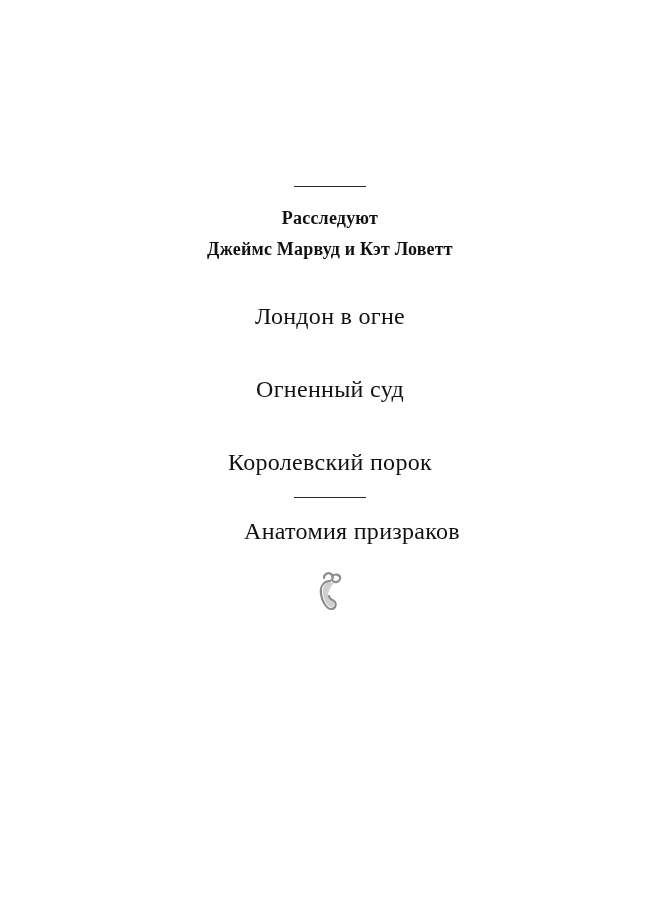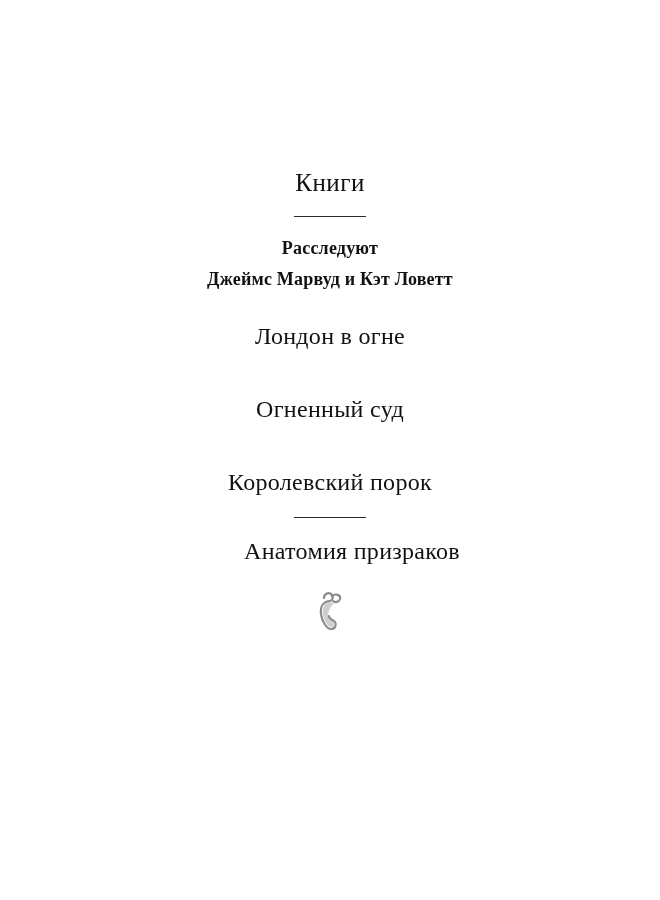--- a/index.html
+++ b/index.html
@@ -51,21 +51,21 @@
     line-height: 31px;
     letter-spacing: 0.2px;
   }
   .title-item {
     font-size: 24px;
     line-height: 30px;
     margin-top: 43px;
     letter-spacing: 0.3px;
   }
   .title-item.first {
-    margin-top: 26px;
+    margin-top: 36px;
   }
   .standalone {
     font-size: 24px;
     line-height: 30px;
     letter-spacing: 0.3px;
     margin-left: 44px;
   }
   .ornament {
     margin-top: 22px;
     height: 48px;
@@ -76,21 +76,20 @@
   .ornament svg {
     display: block;
   }
 </style>
 </head>
 <body>
 
 <div class="page">
   <div class="content">
 
-    <div class="series-line">Книги</div>
 
     <div class="rule"></div>
 
     <div class="bold-block">Расследуют</div>
     <div class="bold-block">Джеймс Марвуд и Кэт Ловетт</div>
 
     <div class="title-item first">Лондон в огне</div>
     <div class="title-item">Огненный суд</div>
     <div class="title-item">Королевский порок</div>
 

